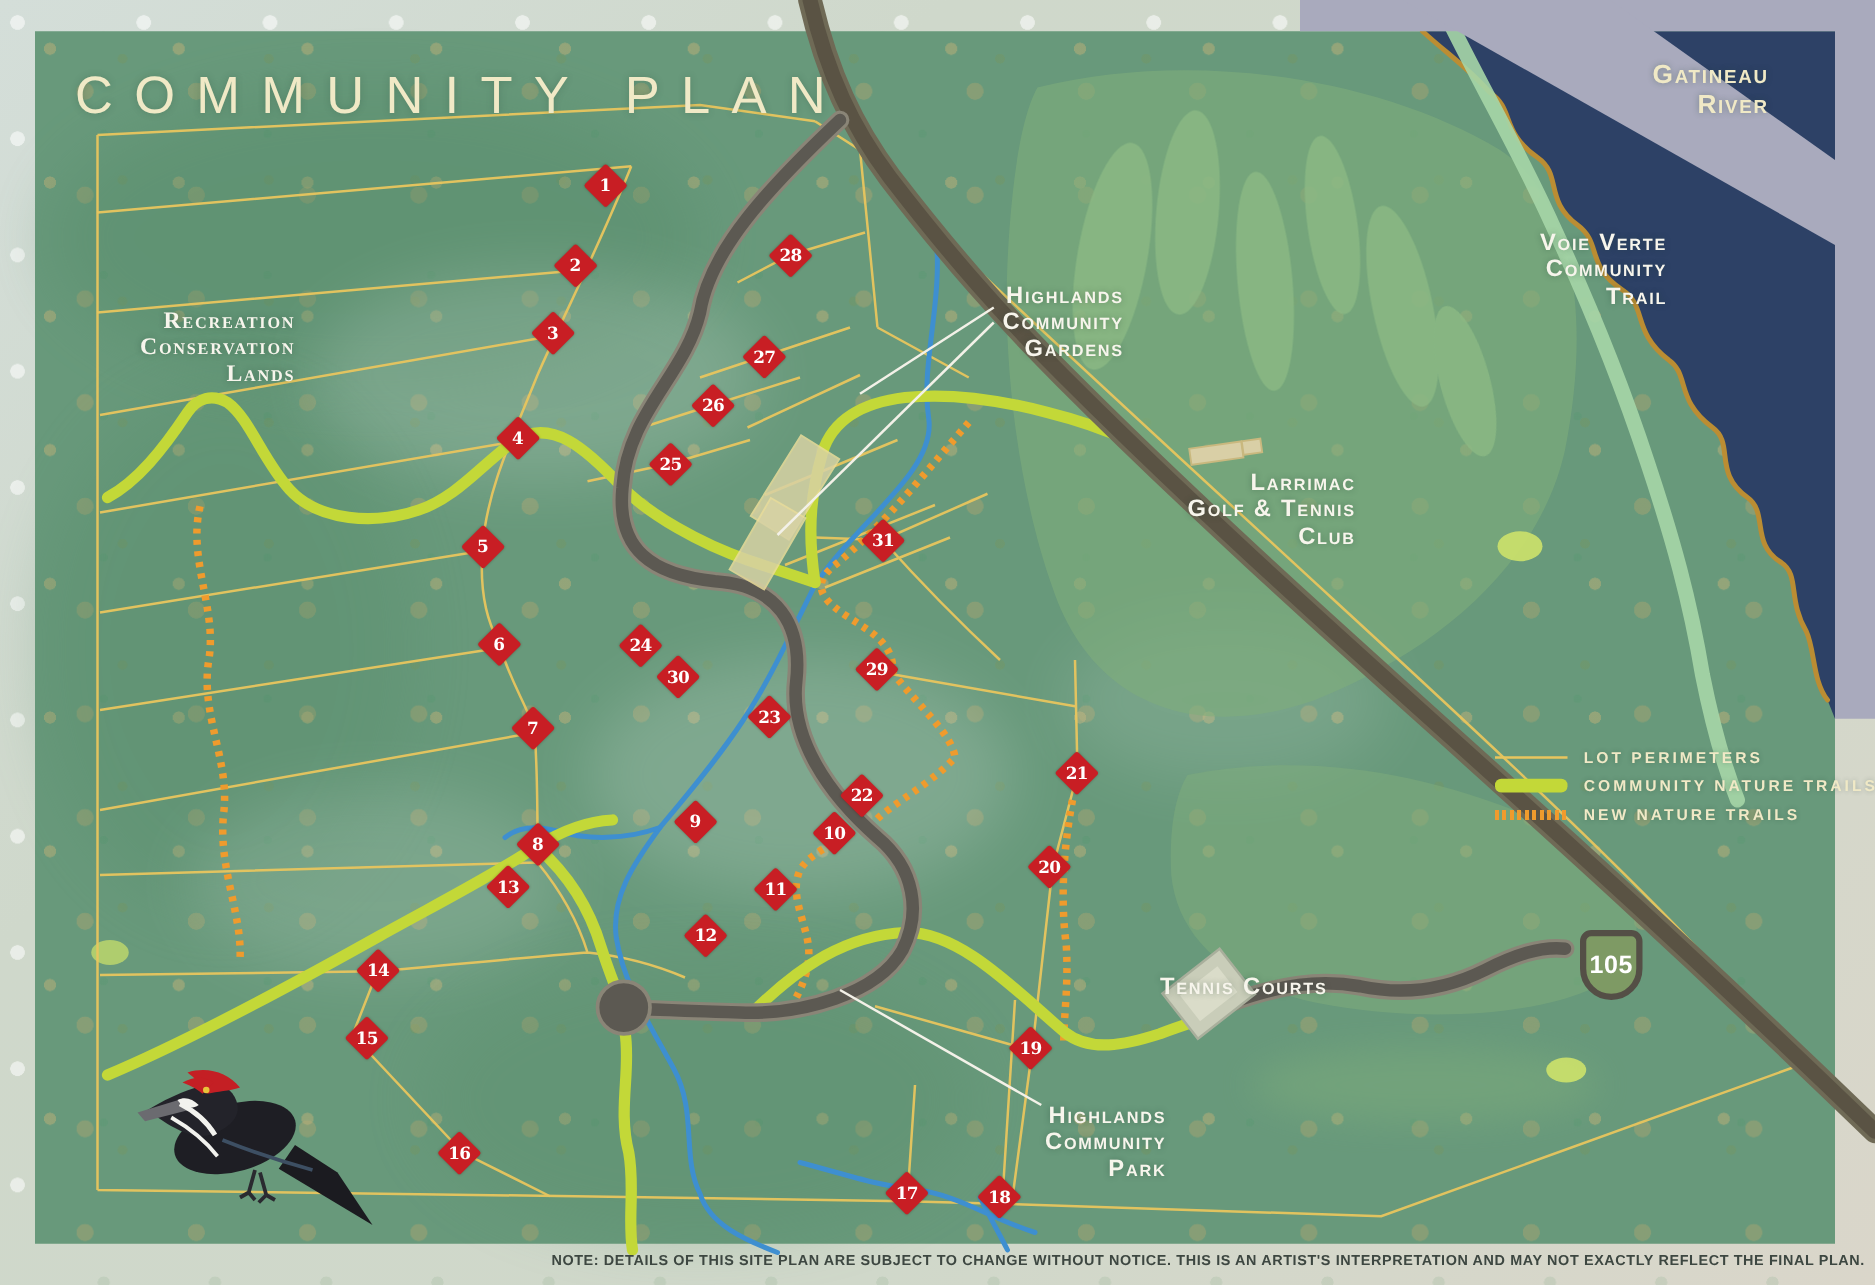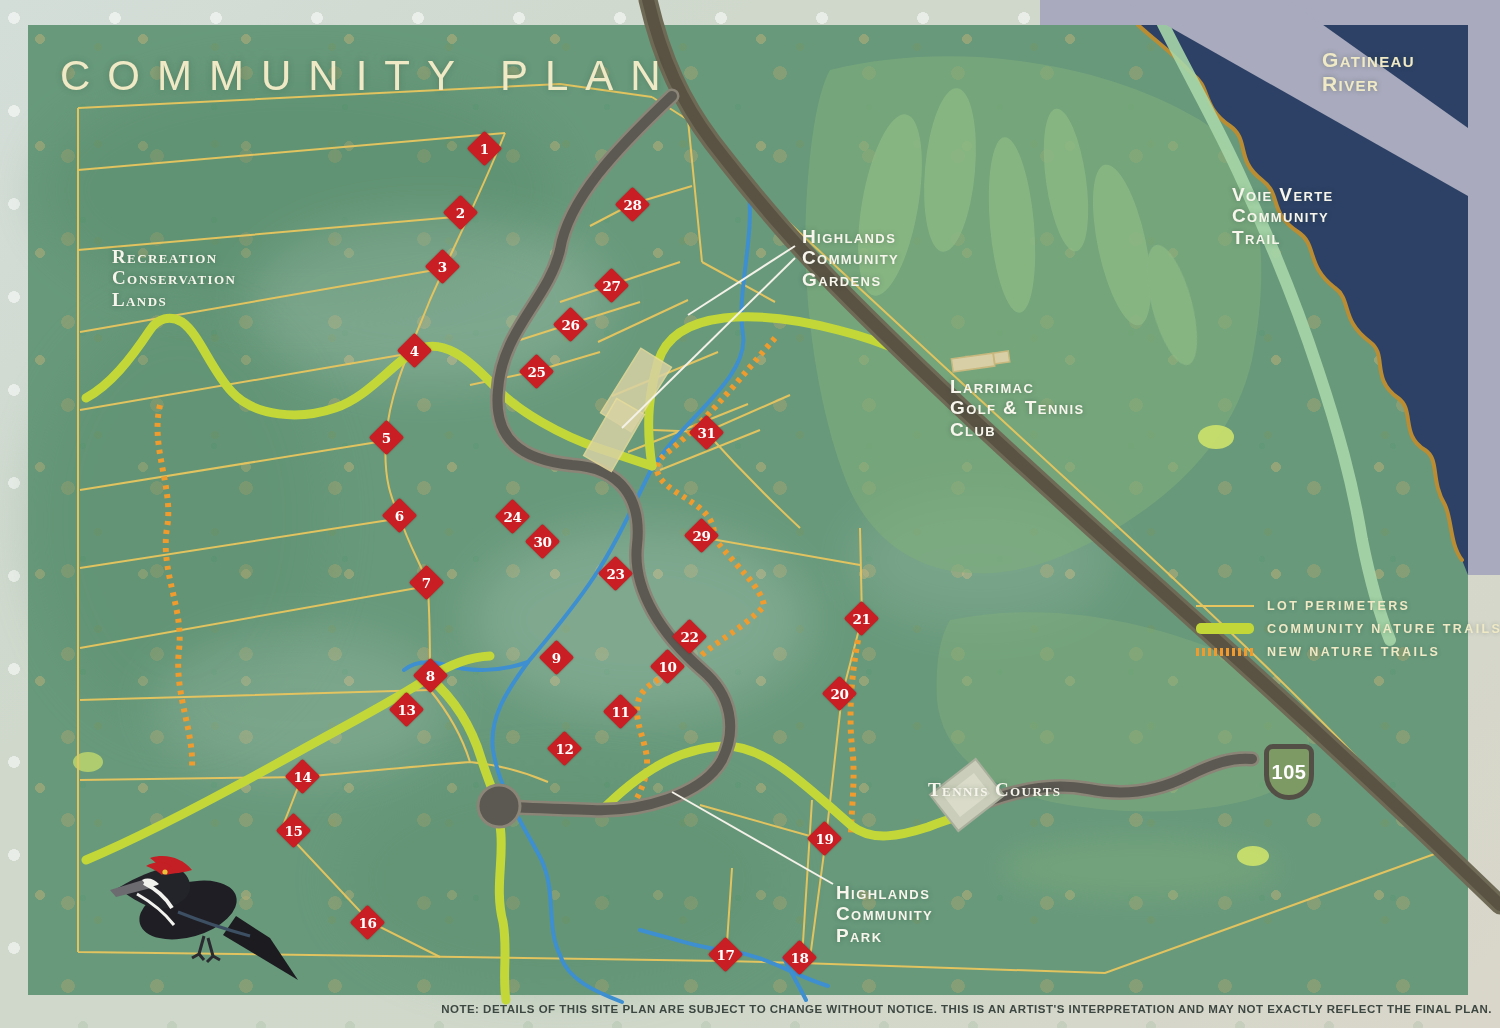--- a/index.html
+++ b/index.html
@@ -52,28 +52,28 @@
 
   
   .page-title{
     position:absolute; left:60px; top:52px; z-index:4;
     font-size:42px; letter-spacing:17px; color:var(--cream,#f0e9c6); font-weight:400;
     text-shadow:0 0 6px rgba(40,70,55,.25); white-space:nowrap;
   }
   .map-label{
     position:absolute; z-index:4; color:var(--label_white,#f7f5ec);
     font-size:19px; font-weight:700; line-height:1.12; letter-spacing:1.4px;
-    font-variant:small-caps; white-space:pre-line; text-shadow:0 0 5px rgba(30,60,45,.35);
+    font-variant:small-caps; white-space:pre-line; text-shadow:0 0 5px rgba(30,60,45,.35);text-align:right;
   }
   .lbl-gatineau{left:1322px; top:48px; font-size:21px; color:var(--cream,#f0e9c6);}
   .lbl-voie{left:1232px; top:184px;}
   .lbl-recreation{left:112px; top:246px;font-family:Liberation Serif, serif;}
   .lbl-gardens{left:802px; top:226px;}
   .lbl-larrimac{left:950px; top:376px;}
-  .lbl-tennis{left:928px; top:779px;font-family:Liberation Serif, serif;}
+  .lbl-tennis{left:928px; top:779px;}
   .lbl-park{left:836px; top:882px;}
 
   .legend{position:absolute; left:1196px; top:598px; z-index:4;}
   .legend-row{display:flex; align-items:center; gap:13px; margin-bottom:8px; height:15px;}
   .legend-label{
     font-size:12.5px; font-weight:700; letter-spacing:2.4px; color:var(--cream,#f0e9c6);
     white-space:nowrap; text-shadow:0 0 4px rgba(30,60,45,.3);
   }
   .sw{width:58px; flex:0 0 58px;}
   .sw-lot{height:0; border-top:2.5px solid var(--lot_line,#e8c55e);}

